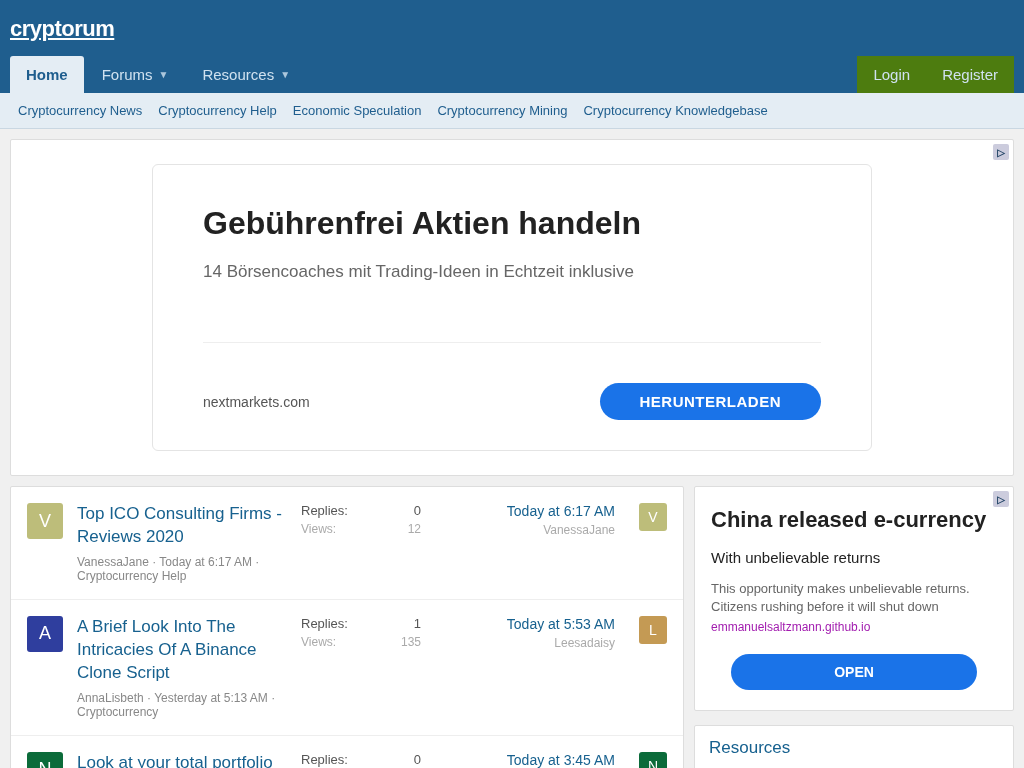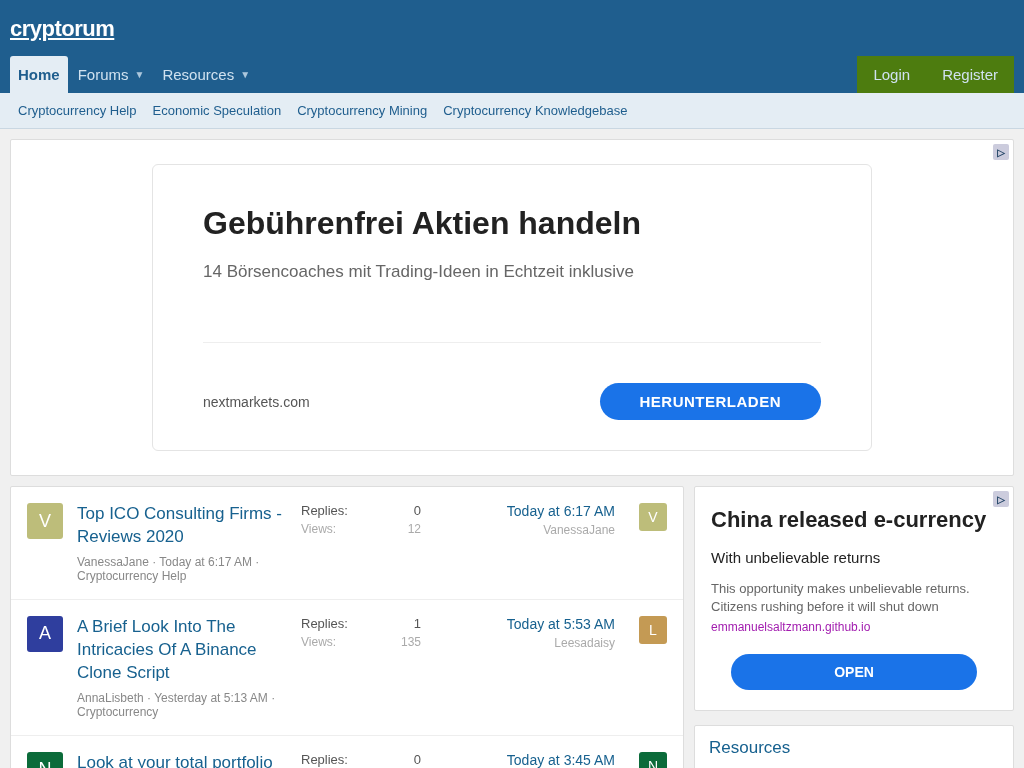--- a/index.html
+++ b/index.html
@@ -3,21 +3,21 @@
 <meta charset="utf-8">
 <style>
   * { margin: 0; padding: 0; box-sizing: border-box; }
   body { font-family: "Segoe UI", Arial, sans-serif; background: #f0f0f0; font-size: 14px; }
   a { text-decoration: none; }
 
   .header { background: #1f5e8e; padding: 10px 10px 0 10px; }
   .logo { color: #fff; font-size: 22px; font-weight: 700; padding: 6px 0 14px 0; letter-spacing: -0.5px; text-decoration: underline; }
   .navrow { display: flex; align-items: flex-end; justify-content: space-between; }
   .tabs { display: flex; gap: 2px; }
-  .tab { display:flex; align-items:center; gap:6px; padding: 10px 8px; color: #d0e2f0; cursor: pointer; border-radius: 3px 3px 0 0; font-size: 15px;}
+  .tab { display:flex; align-items:center; gap:6px; padding: 10px 16px; color: #d0e2f0; cursor: pointer; border-radius: 3px 3px 0 0; font-size: 15px;}
   .tab.active { background: #e4edf4; color: #1f5e8e; font-weight: 600; }
   .tab .chev { font-size: 10px; opacity: 0.8; }
   .auth { display: flex; }
   .auth .btn { padding: 10px 16px; background: #4d7c0f; color: #d0e2f0; cursor: pointer; font-size: 15px;}
   .auth .btn + .btn { margin-left: 0; }
 
   .subnav { background: #e4edf4; border-bottom: 1px solid #c9d7e2; padding: 0 10px; }
   .subnav ul { display: flex; list-style: none; }
   .subnav li { padding: 10px 8px; color: #1f5e8e; font-size: 13px; cursor: pointer; }
 
@@ -82,20 +82,21 @@
       </div>
     <div class="auth">
       <div class="btn">Login</div>
       <div class="btn">Register</div>
     </div>
   </div>
 </div>
 
 <div class="subnav">
   <ul id="subnav-list">
+      <li>Cryptocurrency News</li>
       <li>Cryptocurrency Help</li>
       <li>Economic Speculation</li>
       <li>Cryptocurrency Mining</li>
       <li>Cryptocurrency Knowledgebase</li>
     </ul>
 </div>
 
 <div class="page">
 
   <div class="adbox">

